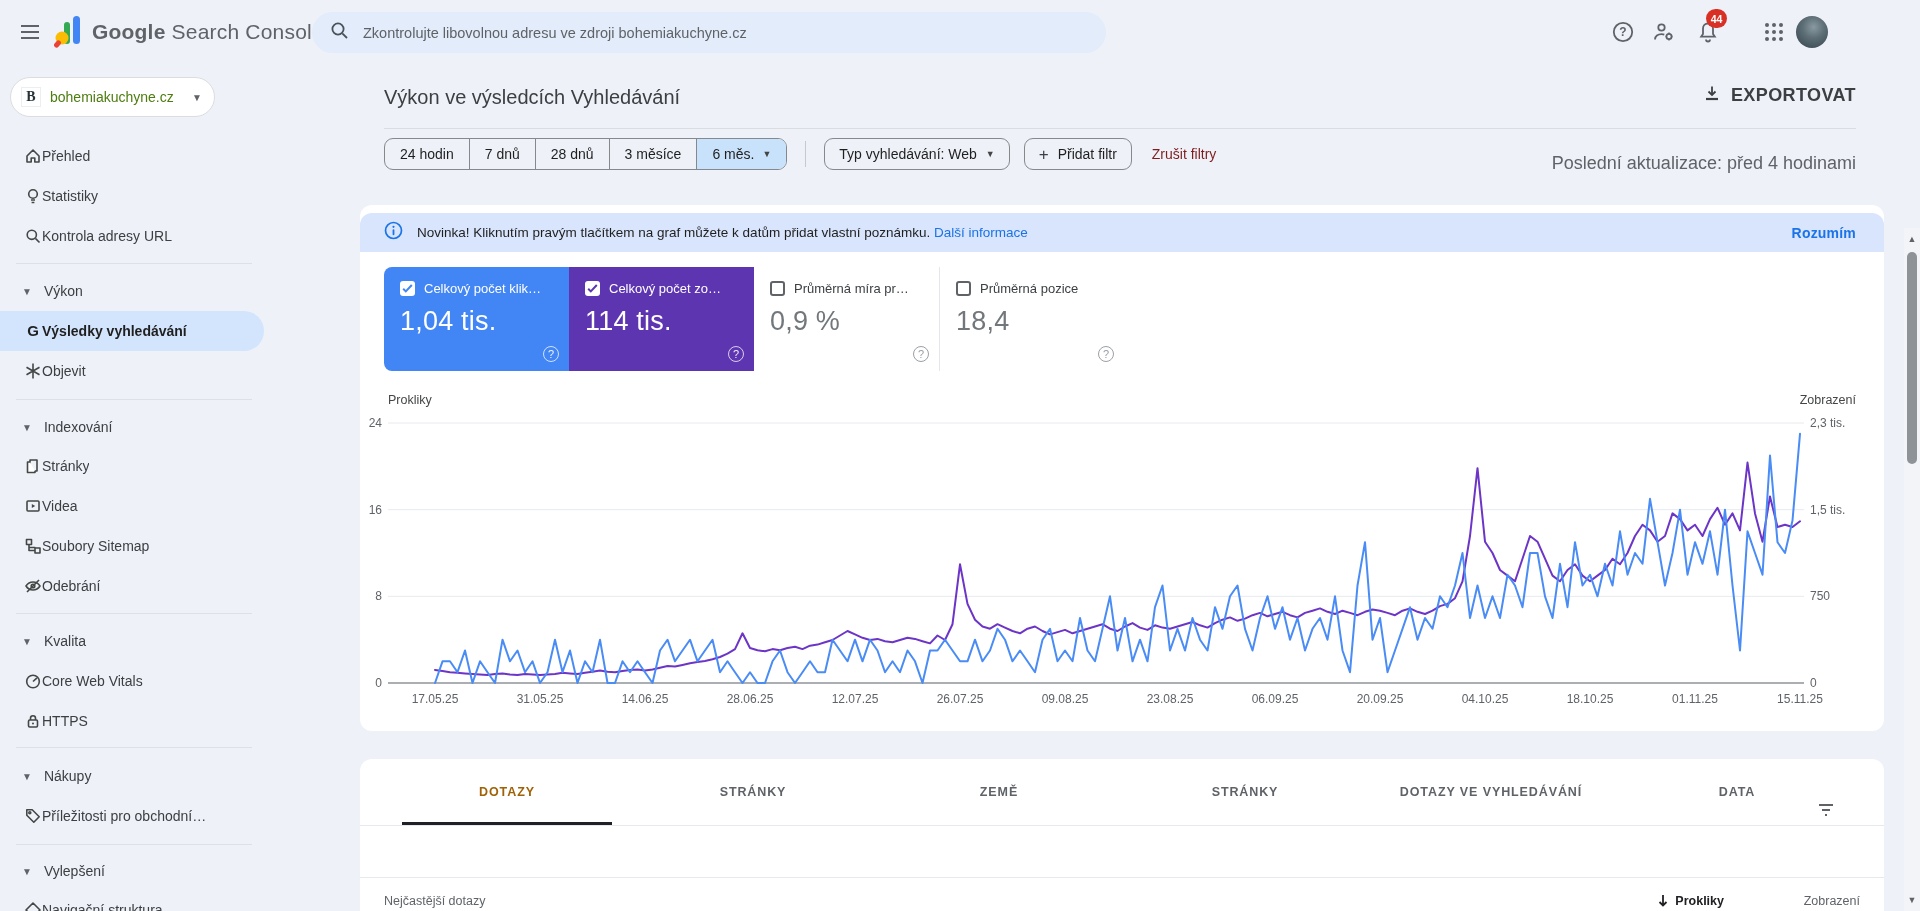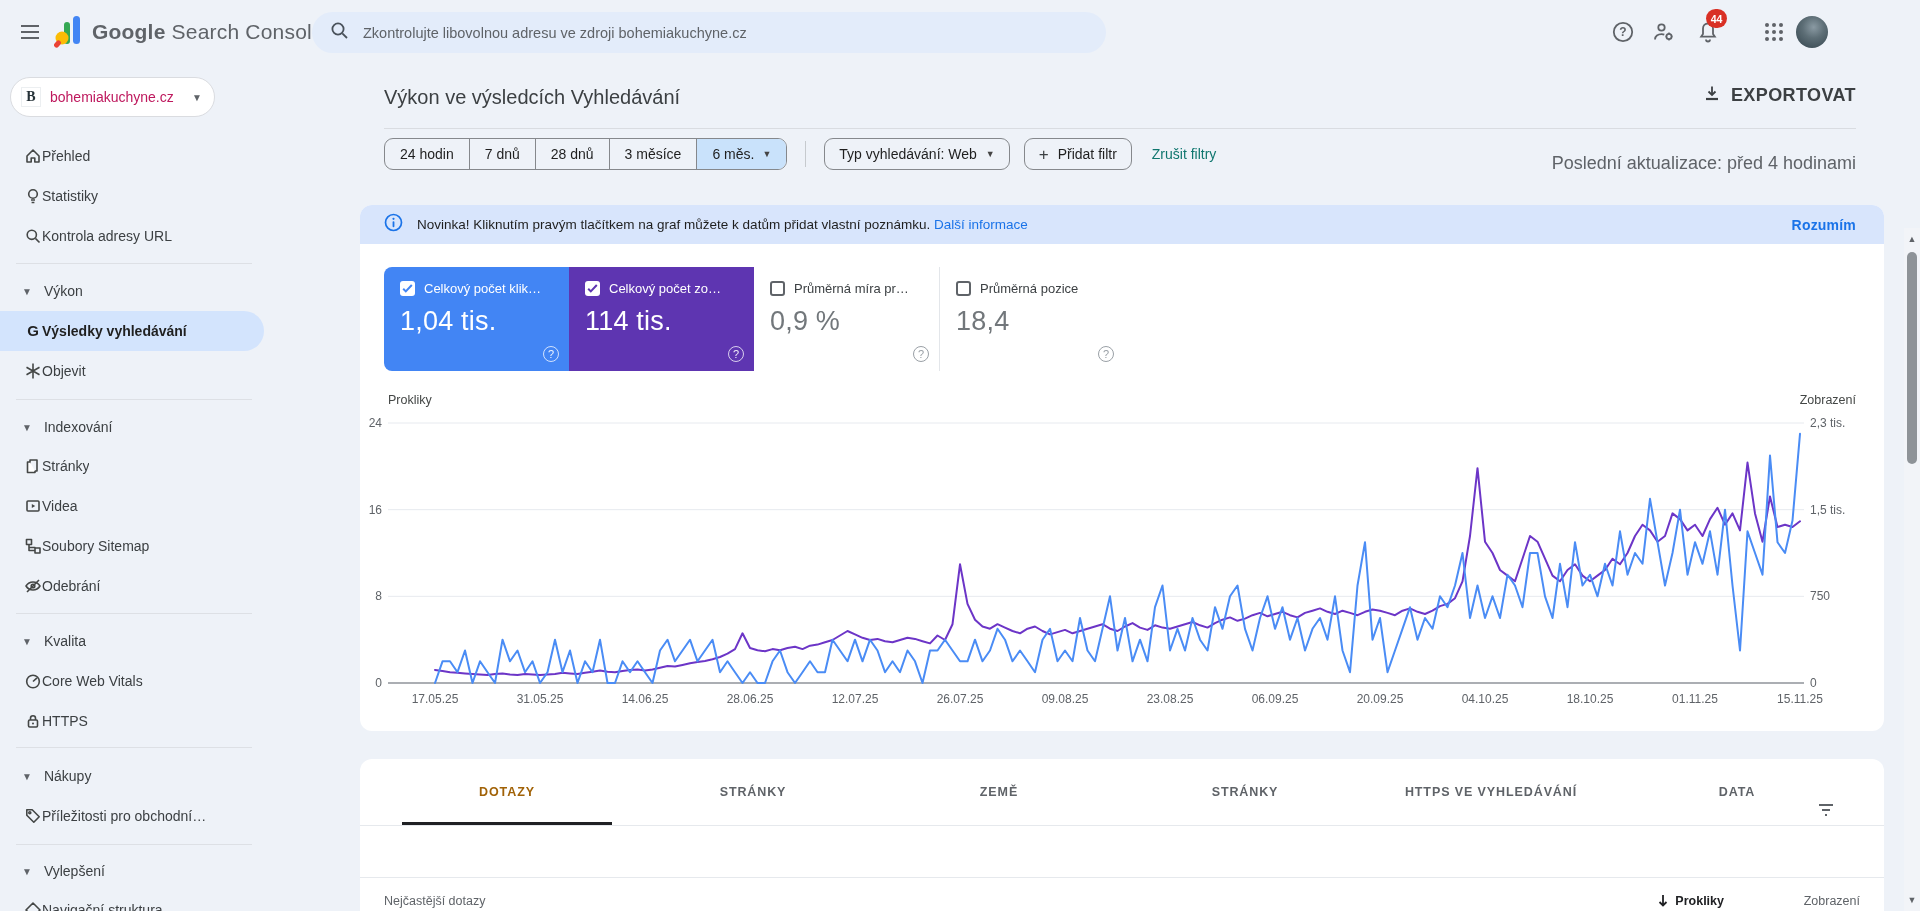--- a/index.html
+++ b/index.html
@@ -18,21 +18,21 @@
   #avatar { position:absolute; left:1796px; top:16px; width:32px; height:32px; border-radius:50%;
             background:radial-gradient(circle at 55% 35%, #8a9aa3 0%, #5d6e76 40%, #31424b 100%); cursor:pointer; }
   #badge { position:absolute; left:1706px; top:9px; min-width:21px; height:19px; border-radius:10px; background:#d93025; color:#fff;
            font-size:10.5px; font-weight:700; display:flex; align-items:center; justify-content:center; padding:0 4px; }
 
   
   #property { position:absolute; left:10px; top:77px; width:205px; height:40px; background:#fff; border:1px solid #dadce0; border-radius:21px;
               display:flex; align-items:center; padding:0 12px 0 10px; gap:9px; cursor:pointer; }
   #property .fav { width:20px; height:20px; background:#fff; border:1px solid #eceff1; display:flex; align-items:center; justify-content:center;
                    font-family:"Liberation Serif", serif; font-weight:700; font-size:14px; color:#263238; }
-  #property .nm { font-size:14px; color:#be185d; flex:1; }
+  #property .nm { font-size:14px; color:#4d7c0f; flex:1; }
   #sidebar { position:absolute; left:0; top:136px; width:290px; }
   .side-item { position:absolute; left:0; width:264px; height:40px; display:flex; align-items:center; padding-left:24px; 
                font-size:14px; color:#3c4043; cursor:pointer; border-radius:0 20px 20px 0; white-space:nowrap; }
   .side-item.sel { background:#d3e4fd; color:#1f1f1f; font-weight:700; }
   .side-item .lbl { overflow:hidden; text-overflow:ellipsis; max-width:185px; }
   .side-sec { position:absolute; left:0; width:264px; height:40px; display:flex; align-items:center; padding-left:22px; gap:12px;
               font-size:14px; color:#3c4043; cursor:pointer; }
   .side-sec .car { font-size:10px; color:#5f6368; }
   .side-div { position:absolute; left:16px; width:236px; height:1px; background:#dde0e5; }
   .icon16 { width:18px; height:18px; flex:0 0 18px; display:flex; align-items:center; justify-content:center; }
@@ -46,26 +46,26 @@
   
   #filters { position:absolute; left:384px; top:144px; height:20px; display:flex; align-items:center; }
   #range-group { display:flex; height:32px; border:1px solid #85888c; border-radius:9px; overflow:hidden; background:#fff0; }
   .range-cell { display:flex; align-items:center; justify-content:center; padding:0 15px; font-size:14px; color:#1f1f1f;
                 border-left:1px solid #85888c; cursor:pointer; gap:8px; white-space:nowrap; }
   .range-cell:first-child { border-left:none; }
   .range-cell.sel { background:#c9e2fb; }
   .vsep { width:1px; height:26px; background:#c6cace; margin:0 18px; }
   .f-btn { height:32px; border:1px solid #85888c; border-radius:9px; background:transparent; display:flex; align-items:center;
            padding:0 14px; gap:9px; font-size:14px; color:#1f1f1f; cursor:pointer; white-space:nowrap; }
-  #reset-filters { margin-left:20px; color:#0f766e; font-size:14px; cursor:pointer; }
+  #reset-filters { margin-left:20px; color:#7f1d1d; font-size:14px; cursor:pointer; }
   #last-update { position:absolute; top:153px; right:64px; font-size:18px; color:#5f6368; }
 
   
   #panel-chart { position:absolute; left:360px; top:205px; width:1524px; height:526px; background:#fff; border-radius:12px; }
-  #banner { position:absolute; left:0; top:0; width:1524px; height:39px; background:#d8e5fc; border-radius:12px 12px 0 0;
+  #banner { position:absolute; left:0; top:8px; width:1524px; height:39px; background:#d8e5fc; border-radius:12px 12px 0 0;
             display:flex; align-items:center; padding:0 28px 0 24px; gap:14px; }
   #banner .txt { font-size:13.5px; color:#1f1f1f; }
   #banner .lnk { color:#1a73e8; cursor:pointer; }
   #banner .ok { margin-left:auto; color:#1a73e8; font-weight:700; font-size:14px; cursor:pointer; letter-spacing:.2px; }
 
   #cards { position:absolute; left:24px; top:62px; display:flex; border-radius:8px; overflow:hidden; }
   .mcard { width:185px; height:104px; position:relative; padding:14px 16px; cursor:pointer; background:#fff; }
   .mcard .top { display:flex; align-items:center; gap:9px; }
   .mcard .cb { width:15px; height:15px; border-radius:3px; flex:0 0 15px; }
   .mcard .lab { font-size:13px; white-space:nowrap; overflow:hidden; text-overflow:ellipsis; }
@@ -456,21 +456,21 @@
       <polyline points="75.0,301.0 82.5,279.3 90.0,279.3 97.5,290.2 105.0,268.5 112.5,301.0 120.0,279.3 127.5,290.2 135.0,301.0 142.5,257.7 150.0,279.3 157.5,268.5 165.0,290.2 172.5,279.3 180.0,301.0 187.5,290.2 195.0,257.7 202.5,290.2 210.0,268.5 217.5,301.0 225.0,279.3 232.5,290.2 240.0,257.7 247.5,301.0 255.0,301.0 262.5,279.3 270.0,290.2 277.5,279.3 285.0,290.2 292.5,301.0 300.0,268.5 307.5,257.7 315.0,279.3 322.5,268.5 330.0,257.7 337.5,279.3 345.0,268.5 352.5,257.7 360.0,290.2 367.5,279.3 375.0,290.2 382.5,301.0 390.0,290.2 397.5,301.0 405.0,301.0 412.5,279.3 420.0,268.5 427.5,290.2 435.0,301.0 442.5,290.2 450.0,279.3 457.5,290.2 465.0,290.2 472.5,257.7 480.0,268.5 487.5,279.3 495.0,257.7 502.5,279.3 510.0,257.7 517.5,268.5 525.0,290.2 532.5,279.3 540.0,290.2 547.5,268.5 555.0,279.3 562.5,301.0 570.0,268.5 577.5,268.5 585.0,257.7 592.5,268.5 600.0,279.3 607.5,279.3 615.0,257.7 622.5,279.3 630.0,268.5 637.5,246.8 645.0,257.7 652.5,279.3 660.0,268.5 667.5,279.3 675.0,290.2 682.5,257.7 690.0,246.8 697.5,279.3 705.0,268.5 712.5,279.3 720.0,236.0 727.5,268.5 735.0,279.3 742.5,246.8 750.0,214.3 757.5,268.5 765.0,236.0 772.5,279.3 780.0,257.7 787.5,279.3 795.0,225.2 802.5,203.5 810.0,268.5 817.5,246.8 825.0,268.5 832.5,236.0 840.0,257.7 847.5,268.5 855.0,225.2 862.5,246.8 870.0,214.3 877.5,203.5 885.0,246.8 892.5,268.5 900.0,236.0 907.5,214.3 915.0,246.8 922.5,225.2 930.0,257.7 937.5,236.0 945.0,268.5 952.5,246.8 960.0,236.0 967.5,257.7 975.0,214.3 982.5,268.5 990.0,290.2 997.5,203.5 1005.0,160.2 1012.5,257.7 1020.0,236.0 1027.5,290.2 1035.0,268.5 1042.5,246.8 1050.0,225.2 1057.5,257.7 1065.0,236.0 1072.5,246.8 1080.0,214.3 1087.5,225.2 1095.0,203.5 1102.5,171.0 1110.0,236.0 1117.5,203.5 1125.0,236.0 1132.5,214.3 1140.0,236.0 1147.5,192.7 1155.0,203.5 1162.5,225.2 1170.0,171.0 1177.5,171.0 1185.0,214.3 1192.5,236.0 1200.0,181.8 1207.5,225.2 1215.0,160.2 1222.5,203.5 1230.0,192.7 1237.5,214.3 1245.0,181.8 1252.5,203.5 1260.0,149.3 1267.5,192.7 1275.0,171.0 1282.5,181.8 1290.0,116.8 1297.5,160.2 1305.0,203.5 1312.5,171.0 1320.0,127.7 1327.5,192.7 1335.0,160.2 1342.5,181.8 1350.0,149.3 1357.5,192.7 1365.0,127.7 1372.5,203.5 1380.0,268.5 1387.5,149.3 1395.0,171.0 1402.5,192.7 1410.0,73.5 1417.5,160.2 1425.0,171.0 1432.5,138.5 1440.0,51.8" fill="none" stroke="#4a8cf5" stroke-width="2" stroke-linejoin="round" stroke-linecap="round"></polyline>
     </svg>
 </div>
 
 <div id="panel-table">
   <div id="tabs">
       <div class="tab act">DOTAZY</div>
       <div class="tab">STRÁNKY</div>
       <div class="tab">ZEMĚ</div>
       <div class="tab">STRÁNKY</div>
-      <div class="tab">HTTPS VE VYHLEDÁVÁNÍ</div>
+      <div class="tab">DOTAZY VE VYHLEDÁVÁNÍ</div>
       <div class="tab">DATA</div>
     </div>
   <div class="tdiv" style="top:66px"></div>
   <div id="filter-ic">
     <svg width="20" height="20" viewBox="0 0 20 20" stroke="#5f6368" stroke-width="2">
         <line x1="3" y1="5" x2="17" y2="5"></line>
         <line x1="6" y1="10" x2="14" y2="10"></line>
         <line x1="9" y1="15" x2="11" y2="15"></line>
       </svg>
   </div>

